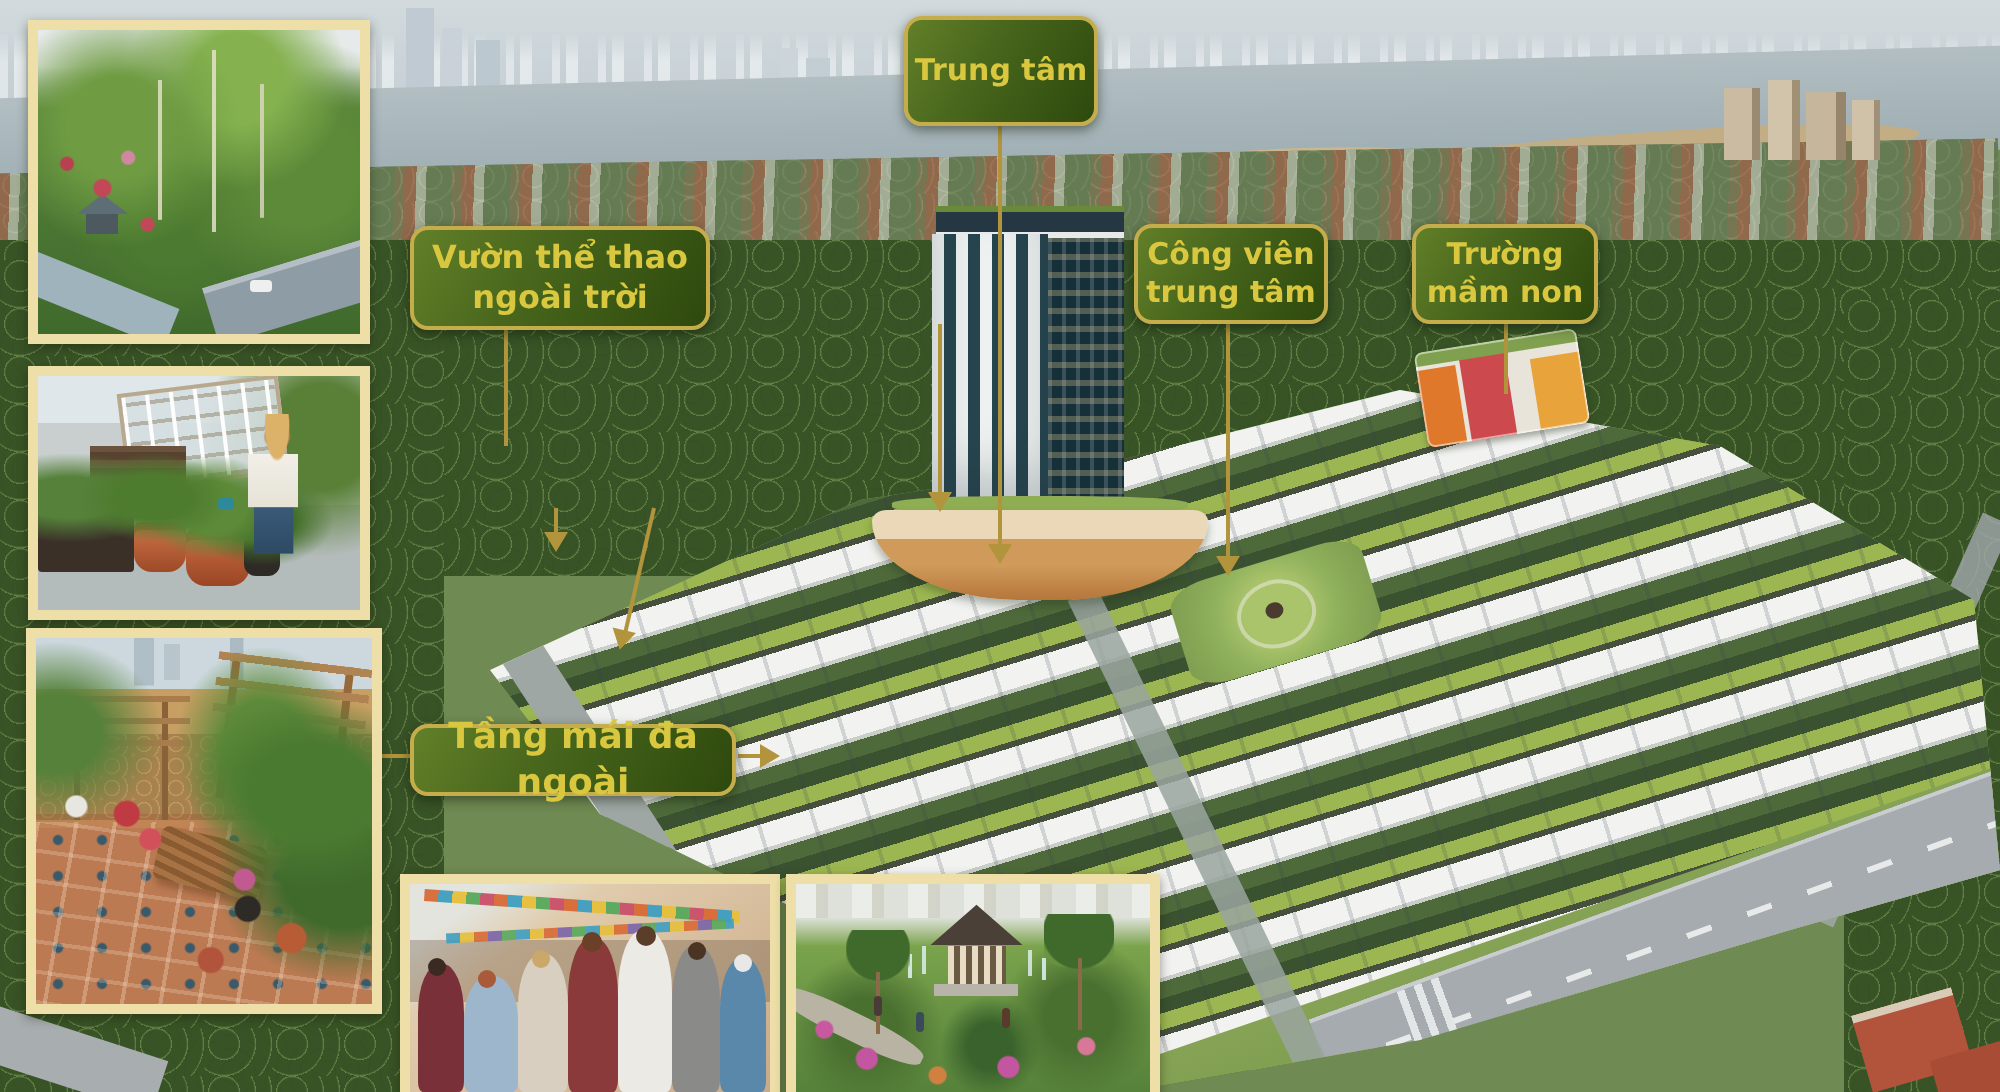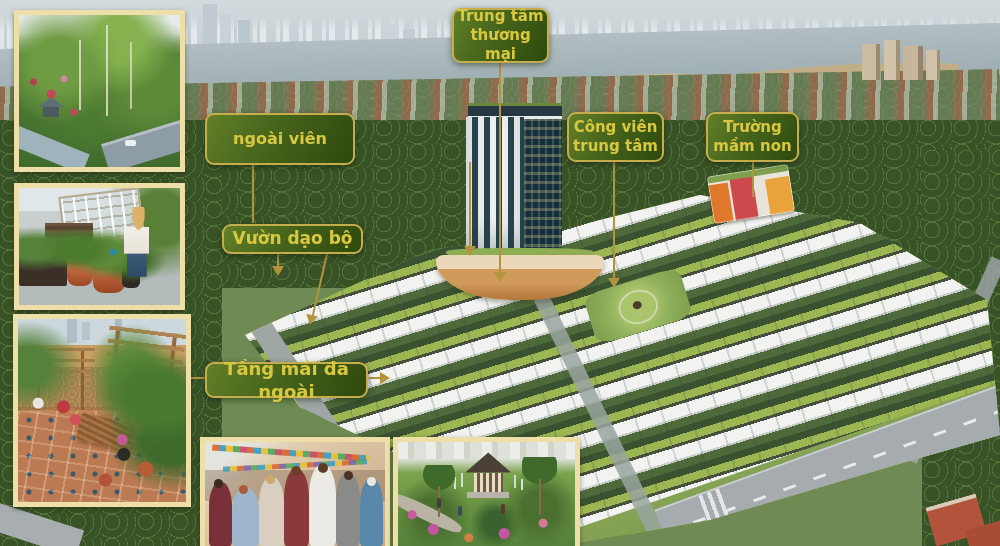--- a/index.html
+++ b/index.html
@@ -136,35 +136,32 @@
 
   <div class="lead" style="left:326px;top:254px;height:64px;transform:rotate(13deg);transform-origin:top center;"></div>
   <div class="arr-d" style="left:305px;top:315px;transform:rotate(13deg);"></div>
 
   <div class="lead-h" style="left:186px;top:377px;width:20px;"></div>
   <div class="lead-h" style="left:369px;top:377px;width:11px;"></div>
   <div class="arr-r" style="left:380px;top:372px;"></div>
 
   <div class="callout" style="left:452px;top:8px;width:97px;height:55px;font-size:15px;">
     <span>Trung tâm</span>
-    <span>thương mại</span>
   </div>
   <div class="callout" style="left:205px;top:113px;width:150px;height:52px;font-size:16px;">
-    <span>ngoài viên</span>
+    <span>Vườn thể thao</span>
+    <span>ngoài trời</span>
   </div>
   <div class="callout" style="left:567px;top:112px;width:97px;height:50px;font-size:15px;">
     <span>Công viên</span>
     <span>trung tâm</span>
   </div>
   <div class="callout" style="left:706px;top:112px;width:93px;height:50px;font-size:15px;">
     <span>Trường</span>
     <span>mầm non</span>
-  </div>
-  <div class="callout" style="left:222px;top:224px;width:141px;height:30px;font-size:17px;">
-    <span>Vườn dạo bộ</span>
   </div>
   <div class="callout" style="left:205px;top:362px;width:163px;height:36px;font-size:18px;">
     <span>Tầng mái đa ngoài</span>
   </div>
 
   <div class="inset" style="left:14px;top:10px;width:161px;height:152px;">
     <div class="art" style="background:
         radial-gradient(circle at 25% 32%, #6f9c42 0 16%, rgba(111,156,66,0) 38%),
         radial-gradient(circle at 62% 16%, #85b24f 0 14%, rgba(133,178,79,0) 34%),
         radial-gradient(circle at 82% 46%, #5d8a38 0 18%, rgba(93,138,56,0) 42%),

